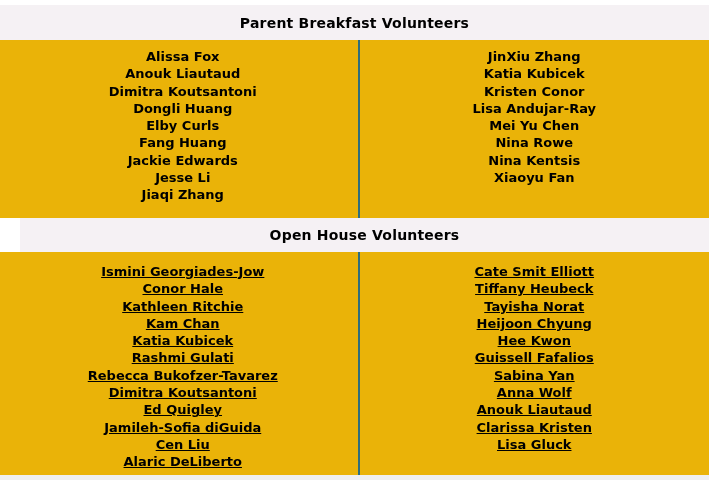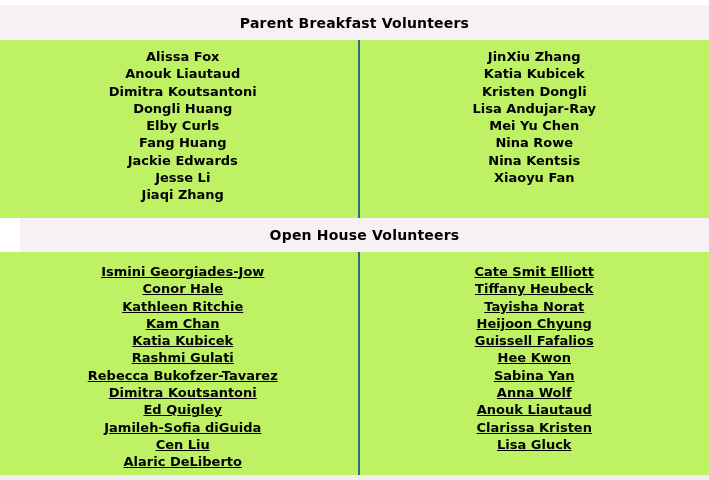--- a/index.html
+++ b/index.html
@@ -35,21 +35,21 @@
   .band-title {
     margin: 0;
     font-size: 14px;
     font-weight: bold;
     color: #000000;
     letter-spacing: 0.2px;
   }
   .cols {
     display: flex;
     box-sizing: border-box;
-    background: #bef264;
+    background: #eab308;
     padding-left: 8px;
   }
   .cols.section-1 {
     height: 178px;
     padding-top: 8px;
   }
   .cols.section-2 {
     height: 223px;
     padding-top: 11px;
   }
@@ -99,21 +99,21 @@
         <div class="name-row">Dongli Huang</div>
         <div class="name-row">Elby Curls</div>
         <div class="name-row">Fang Huang</div>
         <div class="name-row">Jackie Edwards</div>
         <div class="name-row">Jesse Li</div>
         <div class="name-row">Jiaqi Zhang</div>
       </div>
     <div class="col right">
         <div class="name-row">JinXiu Zhang</div>
         <div class="name-row">Katia Kubicek</div>
-        <div class="name-row">Kristen Dongli</div>
+        <div class="name-row">Kristen Conor</div>
         <div class="name-row">Lisa Andujar-Ray</div>
         <div class="name-row">Mei Yu Chen</div>
         <div class="name-row">Nina Rowe</div>
         <div class="name-row">Nina Kentsis</div>
         <div class="name-row">Xiaoyu Fan</div>
       </div>
   </div>
 
   <header class="band second">
     <h1 class="band-title">Open House Volunteers</h1>
@@ -132,22 +132,22 @@
         <div class="name-row">Ed Quigley</div>
         <div class="name-row">Jamileh-Sofia diGuida</div>
         <div class="name-row">Cen Liu</div>
         <div class="name-row">Alaric DeLiberto</div>
       </div>
     <div class="col right">
         <div class="name-row">Cate Smit Elliott</div>
         <div class="name-row">Tiffany Heubeck</div>
         <div class="name-row">Tayisha Norat</div>
         <div class="name-row">Heijoon Chyung</div>
+        <div class="name-row">Hee Kwon</div>
         <div class="name-row">Guissell Fafalios</div>
-        <div class="name-row">Hee Kwon</div>
         <div class="name-row">Sabina Yan</div>
         <div class="name-row">Anna Wolf</div>
         <div class="name-row">Anouk Liautaud</div>
         <div class="name-row">Clarissa Kristen</div>
         <div class="name-row">Lisa Gluck</div>
       </div>
   </div>
 
   <div class="footer-strip"></div>
 

